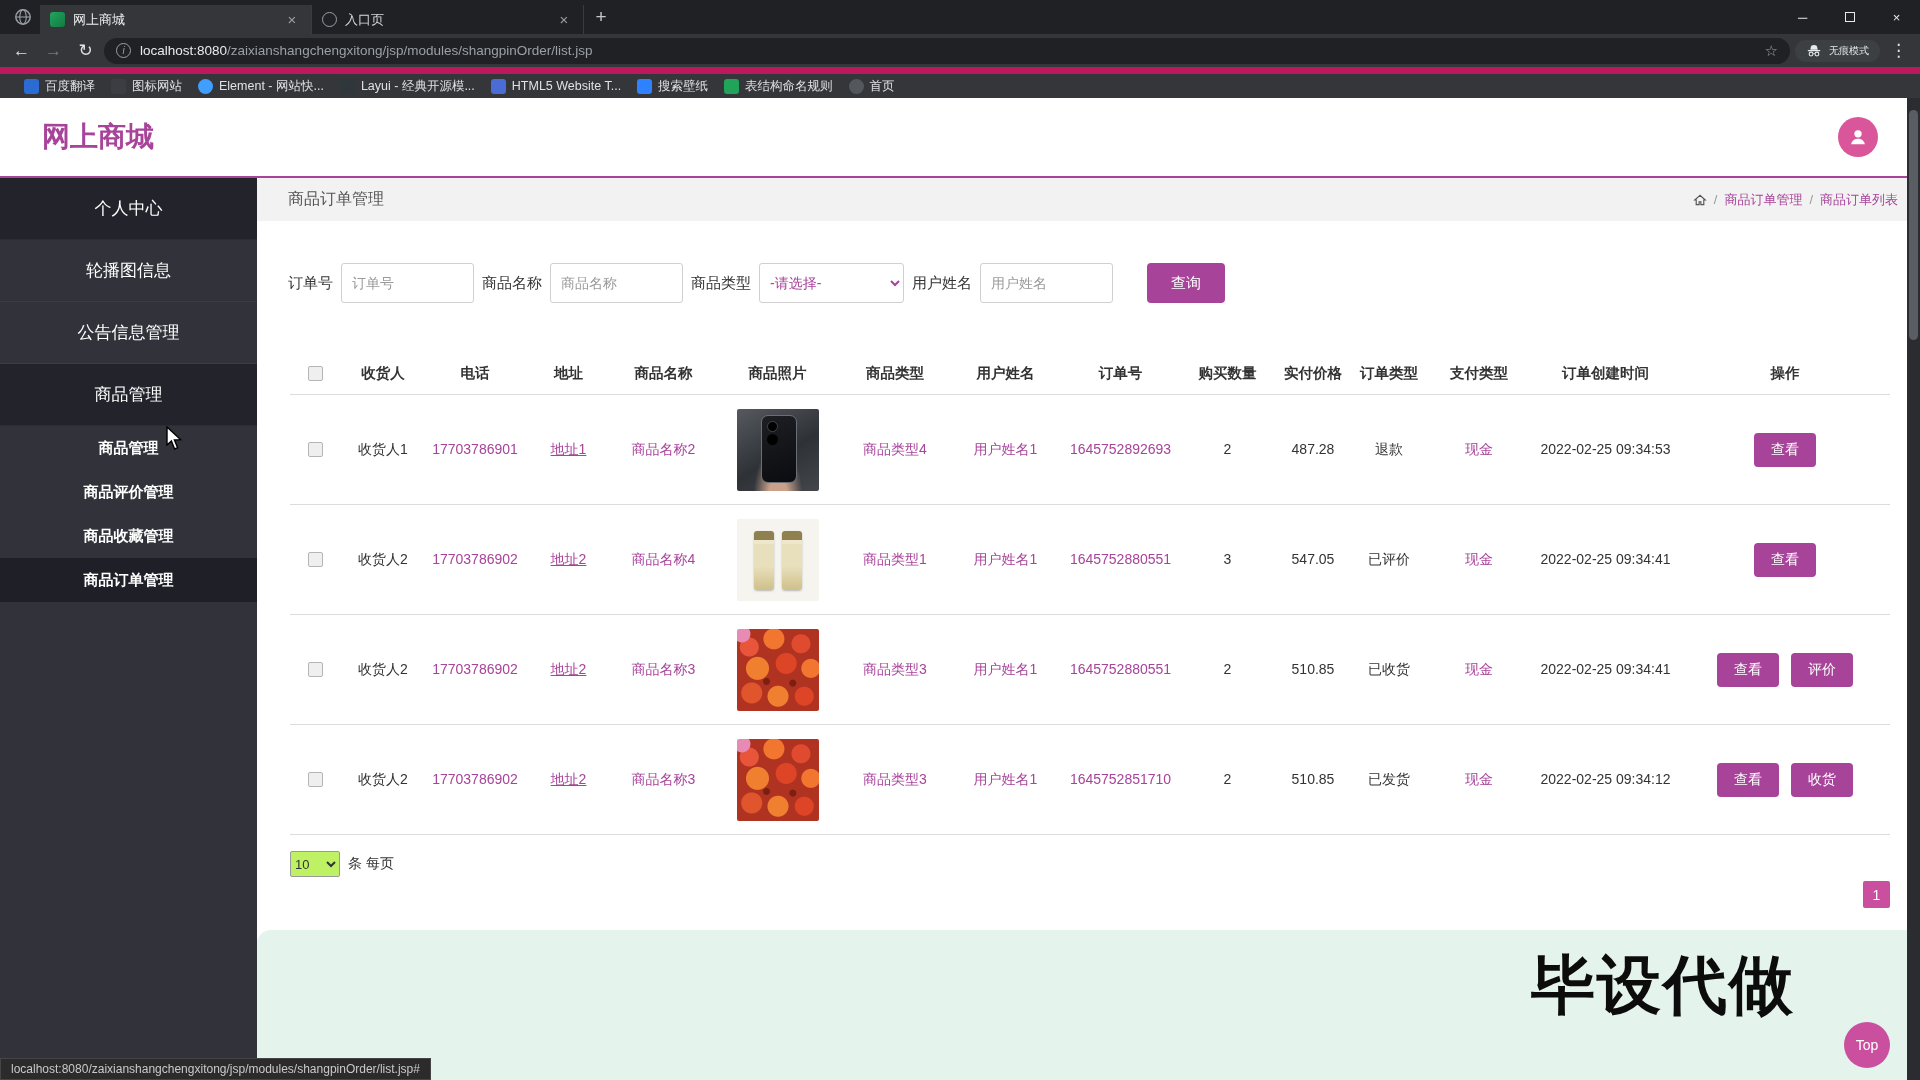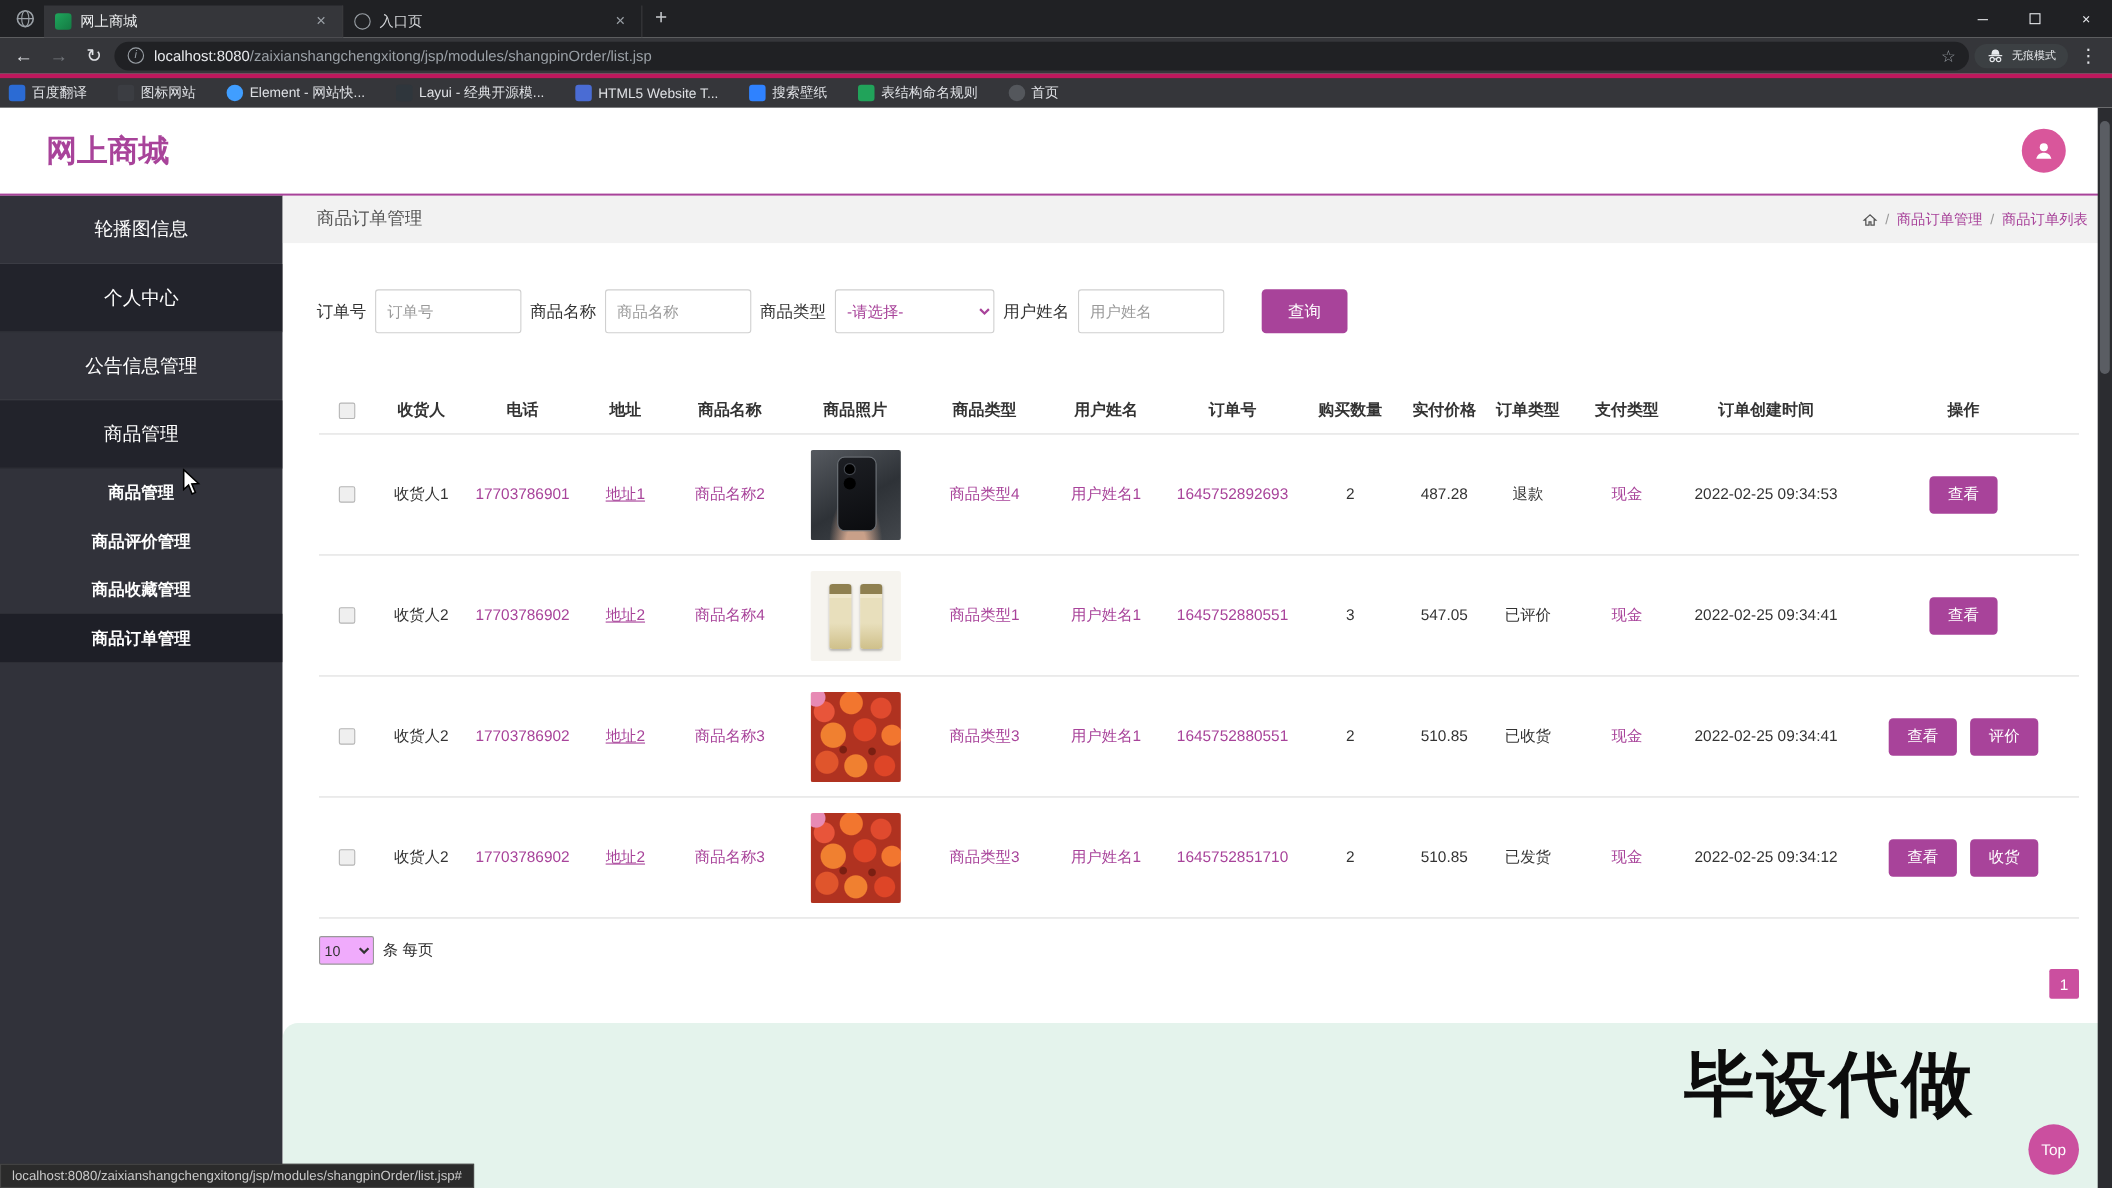--- a/index.html
+++ b/index.html
@@ -25,21 +25,21 @@
   .nav-ic{width:27px;height:27px;display:flex;align-items:center;justify-content:center;color:#dfe1e5;font-size:17px;border-radius:50%;}
   .nav-ic.dim{color:#75797e;}
   .omnibox{flex:1;height:26px;background:var(--chrome);border-radius:13px;display:flex;align-items:center;padding:0 12px;gap:9px;}
   .info-ic{width:15px;height:15px;border:1px solid #9aa0a6;border-radius:50%;color:#9aa0a6;font-size:10px;font-style:italic;display:flex;align-items:center;justify-content:center;flex:0 0 auto;}
   .url{font-size:13.5px;white-space:nowrap;overflow:hidden;flex:1;}
   .url .host{color:#e8eaed;}
   .url .path{color:#9aa0a6;}
   .star{color:#9aa0a6;font-size:15px;}
   .incog{display:flex;align-items:center;gap:7px;color:#e8eaed;font-size:10px;background:#3c4043;border-radius:13px;padding:3px 11px;white-space:nowrap;}
 
-  .bookmarks{height:31px;background:var(--toolbar);border-top:4px solid #be185d;display:flex;align-items:center;gap:28px;padding:0 8px;}
+  .bookmarks{height:31px;background:var(--toolbar);border-top:7px solid #be185d;display:flex;align-items:center;gap:16px;padding:0 24px;}
   .bm{display:flex;align-items:center;gap:6px;color:#dfe1e5;font-size:12.5px;white-space:nowrap;}
   .bm-ic{width:15px;height:15px;border-radius:3px;flex:0 0 auto;}
   .bm0{background:#2b6bd4;} .bm1{background:#3b3d42;} .bm2{background:#409eff;border-radius:50%;}
   .bm3{background:#2f363c;} .bm4{background:#4a6cd4;} .bm5{background:#2f82ff;}
   .bm6{background:#21a35a;} .bm7{background:#54575c;border-radius:50%;}
 
   
   .site-header{height:80px;background:#fff;border-bottom:2px solid var(--accent);display:flex;align-items:center;justify-content:space-between;padding:0 42px;}
   .brand{font-family:"Liberation Serif","DejaVu Serif",serif;font-size:28px;font-weight:700;color:var(--accent);}
   .avatar{width:40px;height:40px;border-radius:50%;background:#d9569b;display:flex;align-items:center;justify-content:center;}
@@ -104,21 +104,21 @@
       radial-gradient(circle at 90% 48%, #f2762f 0 9px, rgba(0,0,0,0) 10px),
       radial-gradient(circle at 18% 78%, #e0552c 0 10px, rgba(0,0,0,0) 11px),
       radial-gradient(circle at 50% 82%, #f08030 0 10px, rgba(0,0,0,0) 11px),
       radial-gradient(circle at 82% 82%, #de4527 0 9px, rgba(0,0,0,0) 10px),
       radial-gradient(circle at 36% 64%, #7a1f12 0 3px, rgba(0,0,0,0) 4px),
       radial-gradient(circle at 68% 66%, #7a1f12 0 3px, rgba(0,0,0,0) 4px),
       #b03220;}
 
   
   .pager-row{position:relative;margin:16px 0 0 33px;width:1600px;display:flex;align-items:center;gap:8px;font-size:14px;color:#333;}
-  .size-select{height:26px;width:50px;border:1px solid #999;border-radius:2px;background:#f0abfc;font-size:13px;color:#333;}
+  .size-select{height:26px;width:50px;border:1px solid #999;border-radius:2px;background:#bef264;font-size:13px;color:#333;}
   .page-num{position:absolute;right:0;top:30px;width:27px;height:27px;background:var(--accent-bright);color:#fff;display:flex;align-items:center;justify-content:center;font-size:14px;border-radius:2px;}
   .footer-area{position:absolute;left:0;right:0;top:752px;bottom:0;background:var(--footer);border-radius:14px;}
   .watermark{position:absolute;right:125px;top:12px;font-size:64px;font-weight:900;color:#0c0c0c;letter-spacing:2px;}
   .top-btn{position:absolute;right:30px;bottom:12px;width:46px;height:46px;border-radius:50%;background:var(--accent-bright);color:#fff;display:flex;align-items:center;justify-content:center;font-size:14px;z-index:50;}
   .status-tip{position:absolute;left:0;bottom:0;background:#2b2b2b;border:1px solid #454545;color:#c9c9c9;font-size:12px;padding:3px 10px;z-index:60;white-space:nowrap;}
 
   .scrollbar{position:absolute;right:0;top:98px;bottom:0;width:13px;background:#2b2c30;z-index:40;}
   .scrollbar .thumb{position:absolute;left:2px;right:2px;top:12px;height:230px;background:#5a5d63;border-radius:6px;}
   .cursor{position:absolute;left:165px;top:426px;z-index:70;}
 </style>
@@ -216,22 +216,22 @@
     <span class="brand">网上商城</span>
     <span class="avatar">
       <svg width="22" height="22" viewBox="0 0 24 24">
           <circle cx="12" cy="8.5" r="4" fill="#fff"></circle>
           <path d="M4.5 20c.8-4 4-6 7.5-6s6.7 2 7.5 6z" fill="#fff"></path>
         </svg>
     </span>
   </div>
 
   <div class="sidebar">
+    <div class="side-item dark">个人中心</div>
     <div class="side-item">轮播图信息</div>
-    <div class="side-item dark">个人中心</div>
     <div class="side-item">公告信息管理</div>
     <div class="side-item dark">商品管理</div>
     <div class="side-sub">商品管理</div>
     <div class="side-sub">商品评价管理</div>
     <div class="side-sub">商品收藏管理</div>
     <div class="side-sub active">商品订单管理</div>
   </div>
 
   <div class="main">
     <div class="page-titlebar">

